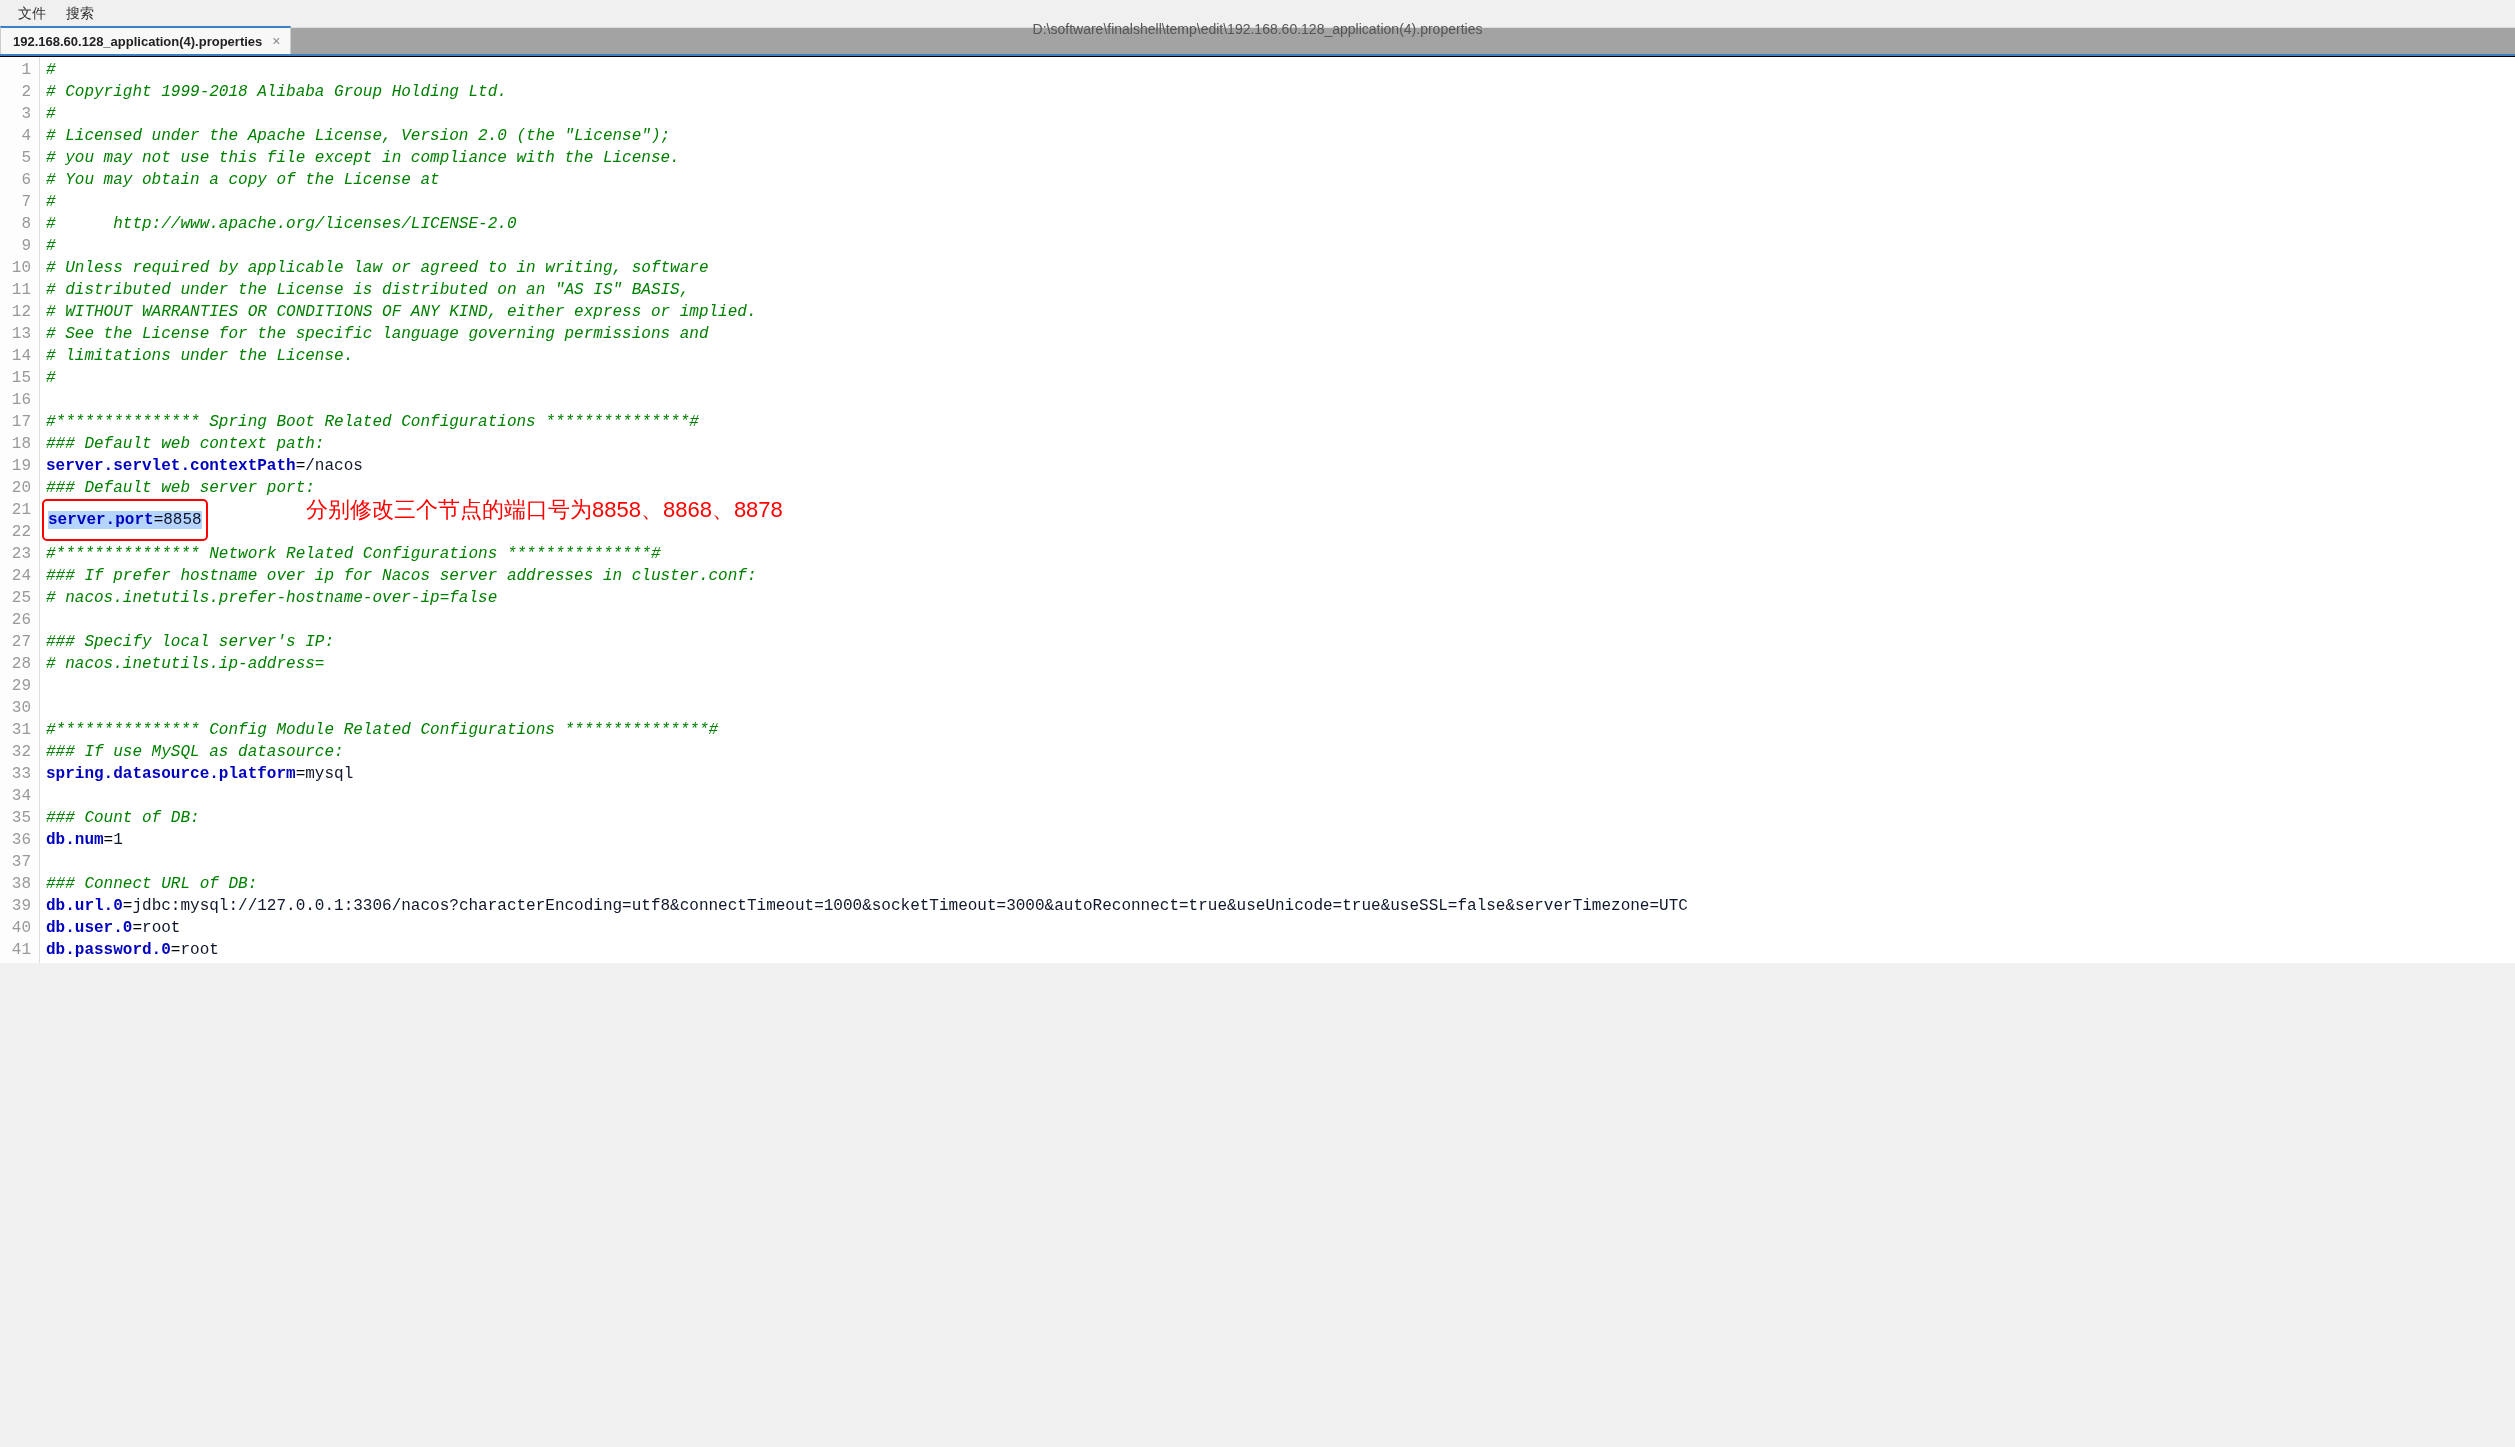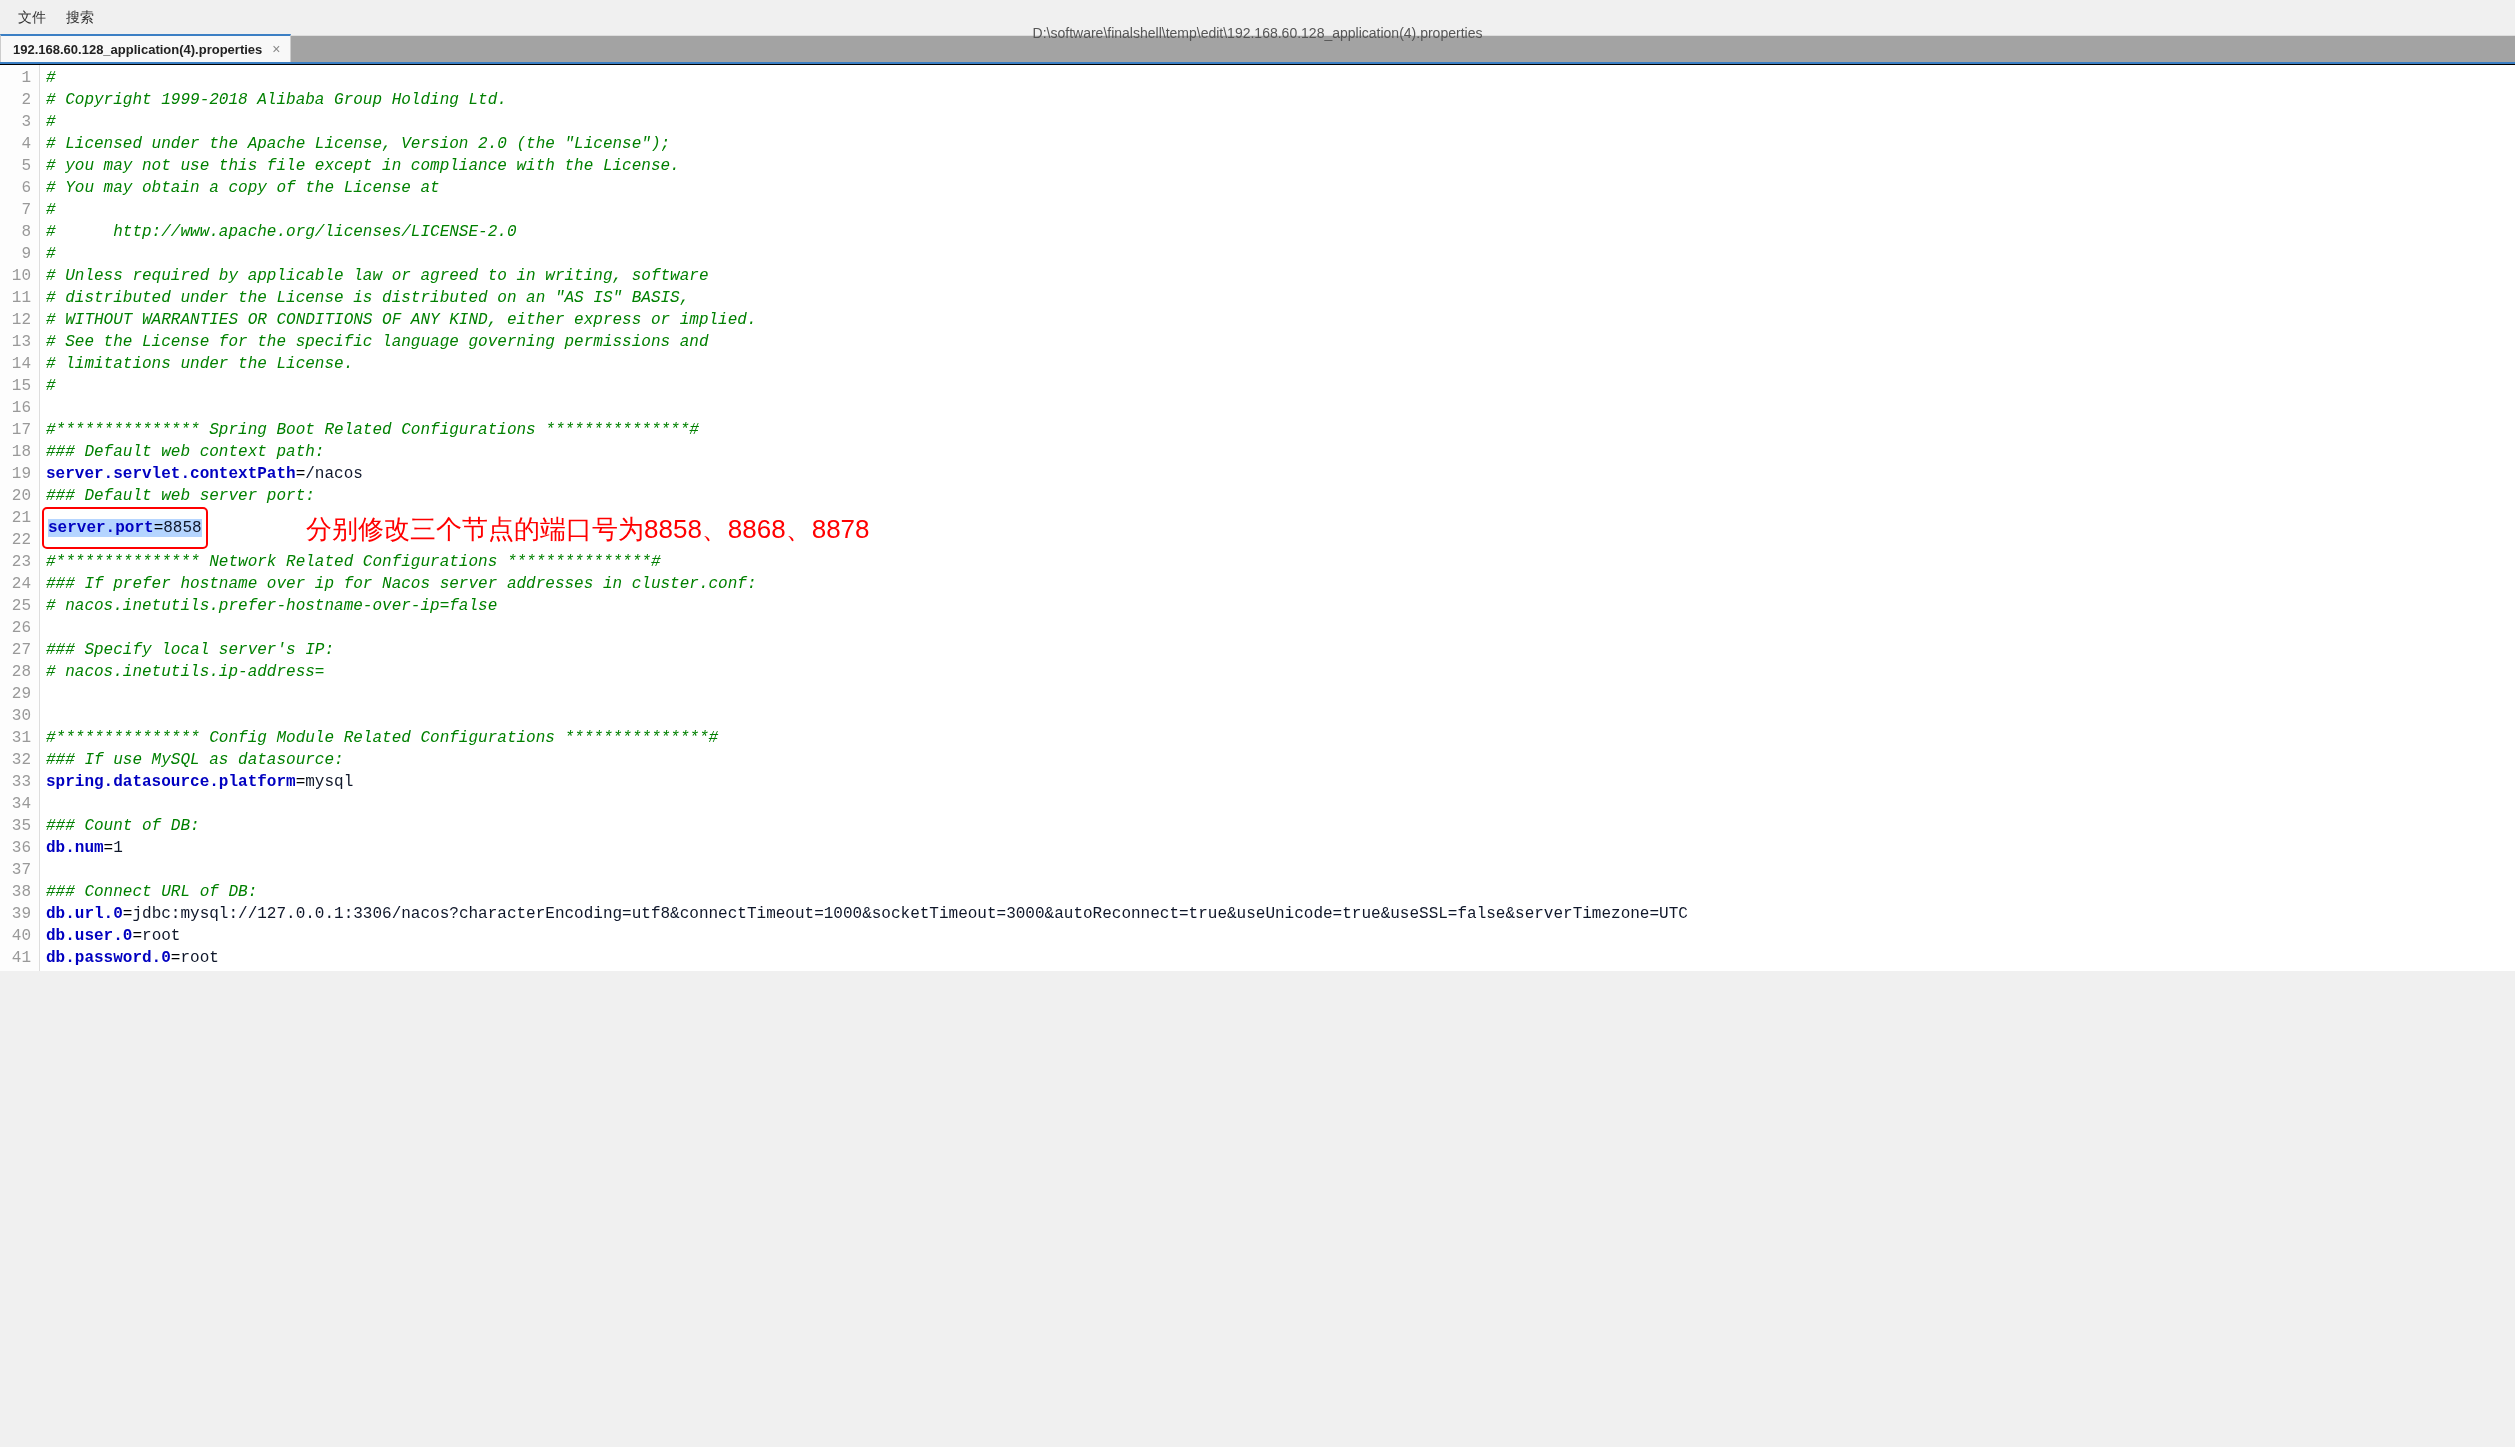--- a/index.html
+++ b/index.html
@@ -7,21 +7,21 @@
     font-family: "Segoe UI", Arial, sans-serif;
     background: #f0f0f0;
     font-size: 14px;
     color: #333;
     overflow-x: auto;
     white-space: nowrap;
   }
   .titlebar {
     display: flex;
     align-items: center;
-    height: 36px;
+    height: 28px;
     background: #f0f0f0;
     border-bottom: 1px solid #ddd;
     padding: 0 8px;
   }
   .menu-item {
     padding: 4px 10px;
     cursor: pointer;
     font-size: 14px;
   }
   .title-path {
@@ -94,24 +94,24 @@
     border-radius: 5px;
     padding: 8px 4px;
     margin-left: -4px;
     display: inline-block;
   }
   .sel { background: #b5d5ff; }
   .annotation {
     position: absolute;
     color: #ff0000;
     font-family: "Microsoft YaHei","SimSun",sans-serif;
-    font-size: 26px;
+    font-size: 22px;
     font-style: normal;
     left: 260px;
-    top: 11px;
+    top: 0;
     white-space: nowrap;
   }
 </style>
 </head>
 <body>
 
 <div class="titlebar">
   <div class="menu-item">文件</div>
   <div class="menu-item">搜索</div>
   <div class="title-path">D:\software\finalshell\temp\edit\192.168.60.128_application(4).properties</div>

